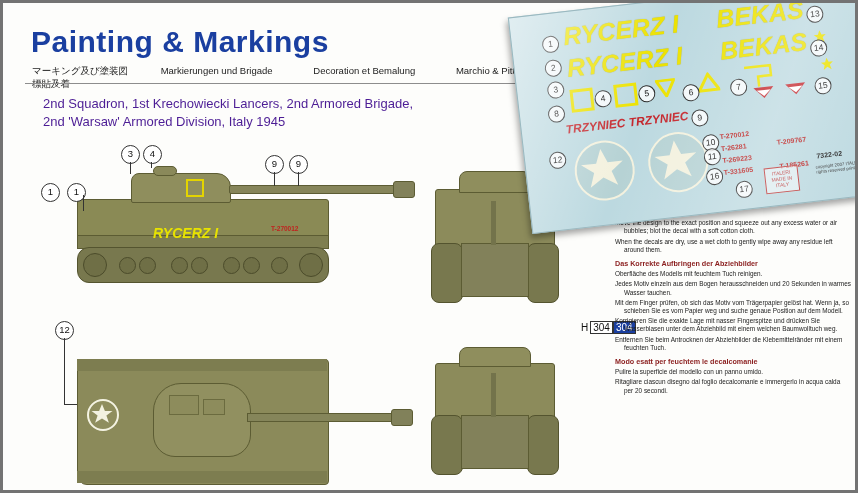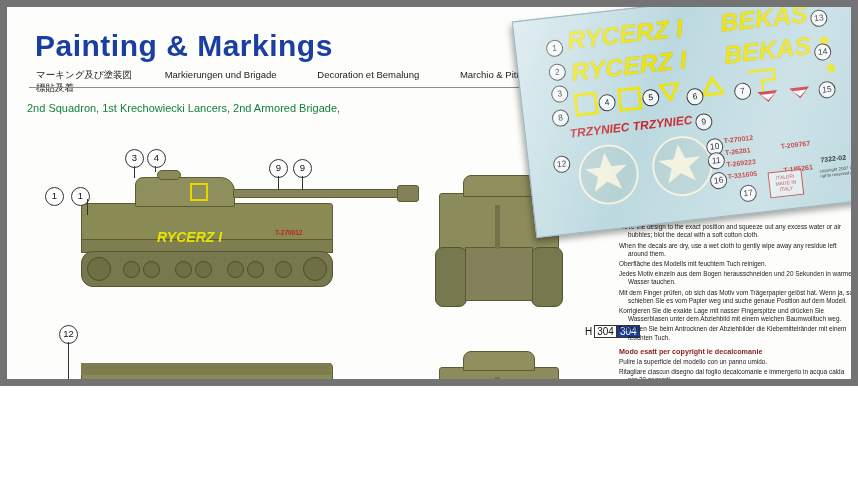--- a/index.html
+++ b/index.html
@@ -1,29 +1,29 @@
 <!DOCTYPE html>
 <html><head>
 <meta charset="utf-8">
 <style>
   html,body{margin:0;padding:0;background:#fff;}
   body{width:858px;height:494px;overflow:hidden;font-family:"Liberation Sans",sans-serif;}
-  #page{position:relative;width:858px;height:386px;background:#fdfdfb;border:7px solid #737373;box-sizing:border-box;overflow:hidden;}
+  #page{position:relative;width:858px;height:493px;background:#fdfdfb;border:3px solid #737373;box-sizing:border-box;overflow:hidden;}
 
   
   .title{position:absolute;left:28px;top:22px;font-size:30px;font-weight:bold;color:#1a3fa0;letter-spacing:.5px;font-family:"Liberation Sans",sans-serif;}
   .subtitle-row{position:absolute;left:29px;top:62px;width:560px;font-size:9.5px;color:#222;}
   .subtitle-row span{display:inline-block;}
   .sub-jp{width:126px;}
   .sub-de{width:150px;}
   .sub-fr{width:140px;}
   .sub-it{width:112px;}
   .sub-kr{}
   .hr-blue{position:absolute;left:22px;top:80px;width:520px;height:1px;background:#8d8d8d;}
-  .unit{position:absolute;left:20px;top:92px;font-size:11px;color:#15803d;line-height:18px;width:520px;}
+  .unit{position:absolute;left:40px;top:92px;font-size:13px;color:#4c1d95;line-height:18px;width:520px;}
 
   
   .drawing{position:absolute;left:0;top:0;width:858px;height:494px;}
 
   
   .hull{position:absolute;background:#8a8a55;border:1px solid #5c5c33;}
   .track{position:absolute;background:#78784e;border:1px solid #54542f;border-radius:12px;}
   .wheel{position:absolute;background:#6f6f46;border:1px solid #4c4c2b;border-radius:50%;}
 
   
@@ -70,20 +70,21 @@
   <div class="subtitle-row">
     <span class="sub-jp">マーキング及び塗装図</span>
     <span class="sub-de">Markierungen und Brigade</span>
     <span class="sub-fr">Decoration et Bemalung</span>
     <span class="sub-it">Marchio &amp; Pittura</span>
     <span class="sub-kr">標貼及着</span>
   </div>
   <div class="hr-blue"></div>
   <div class="unit">
     <div>2nd Squadron, 1st Krechowiecki Lancers, 2nd Armored Brigade,</div>
+    <div>2nd 'Warsaw' Armored Division, Italy 1945</div>
   </div>
 
   <div class="drawing">
 
     <div class="hull" style="left:74px;top:196px;width:250px;height:40px;border-radius:3px 3px 2px 2px;"></div>
     <div class="hull" style="left:74px;top:232px;width:250px;height:12px;background:#7e7e50;"></div>
 
     <div class="hull" style="left:128px;top:170px;width:98px;height:28px;border-radius:8px 14px 2px 2px;background:#8f8e5d;"></div>
     <div class="hull" style="left:150px;top:163px;width:22px;height:8px;border-radius:6px;background:#8a895a;"></div>
 
@@ -155,26 +156,27 @@
   <div class="colorbox">
     <span class="h">H</span><span class="n1">304</span><span class="n2">304</span>
   </div>
 
   <div class="instr">
     <div class="top">
       <p>model, and tissue.</p>
       <p>Move the design to the exact position and squeeze out any excess water or air bubbles; blot the decal with a soft cotton cloth.</p>
       <p>When the decals are dry, use a wet cloth to gently wipe away any residue left around them.</p>
     </div>
+    <div class="hd">Das Korrekte Aufbringen der Abziehbilder</div>
     <p>Oberfläche des Modells mit feuchtem Tuch reinigen.</p>
     <p>Jedes Motiv einzeln aus dem Bogen herausschneiden und 20 Sekunden in warmes Wasser tauchen.</p>
     <p>Mit dem Finger prüfen, ob sich das Motiv vom Trägerpapier gelöst hat. Wenn ja, so schieben Sie es vom Papier weg und suche genaue Position auf dem Modell.</p>
     <p>Korrigieren Sie die exakte Lage mit nasser Fingerspitze und drücken Sie Wasserblasen unter dem Abziehbild mit einem weichen Baumwolltuch weg.</p>
     <p>Entfernen Sie beim Antrocknen der Abziehbilder die Klebemittelränder mit einem feuchten Tuch.</p>
-    <div class="hd">Modo esatt per copyright le decalcomanie</div>
+    <div class="hd">Modo esatt per feuchtem le decalcomanie</div>
     <p>Pulire la superficie del modello con un panno umido.</p>
     <p>Ritagliare ciascun disegno dal foglio decalcomanie e immergerlo in acqua calda per 20 secondi.</p>
   </div>
 
   <div class="sheet">
 
     <div class="yel" style="left:52px;top:10px;font-size:25px;">RYCERZ I</div>
     <div class="yel" style="left:206px;top:10px;font-size:25px;">BEKAS</div>
     <div class="yel" style="left:52px;top:42px;font-size:25px;">RYCERZ I</div>
     <div class="yel" style="left:206px;top:42px;font-size:25px;">BEKAS</div>

